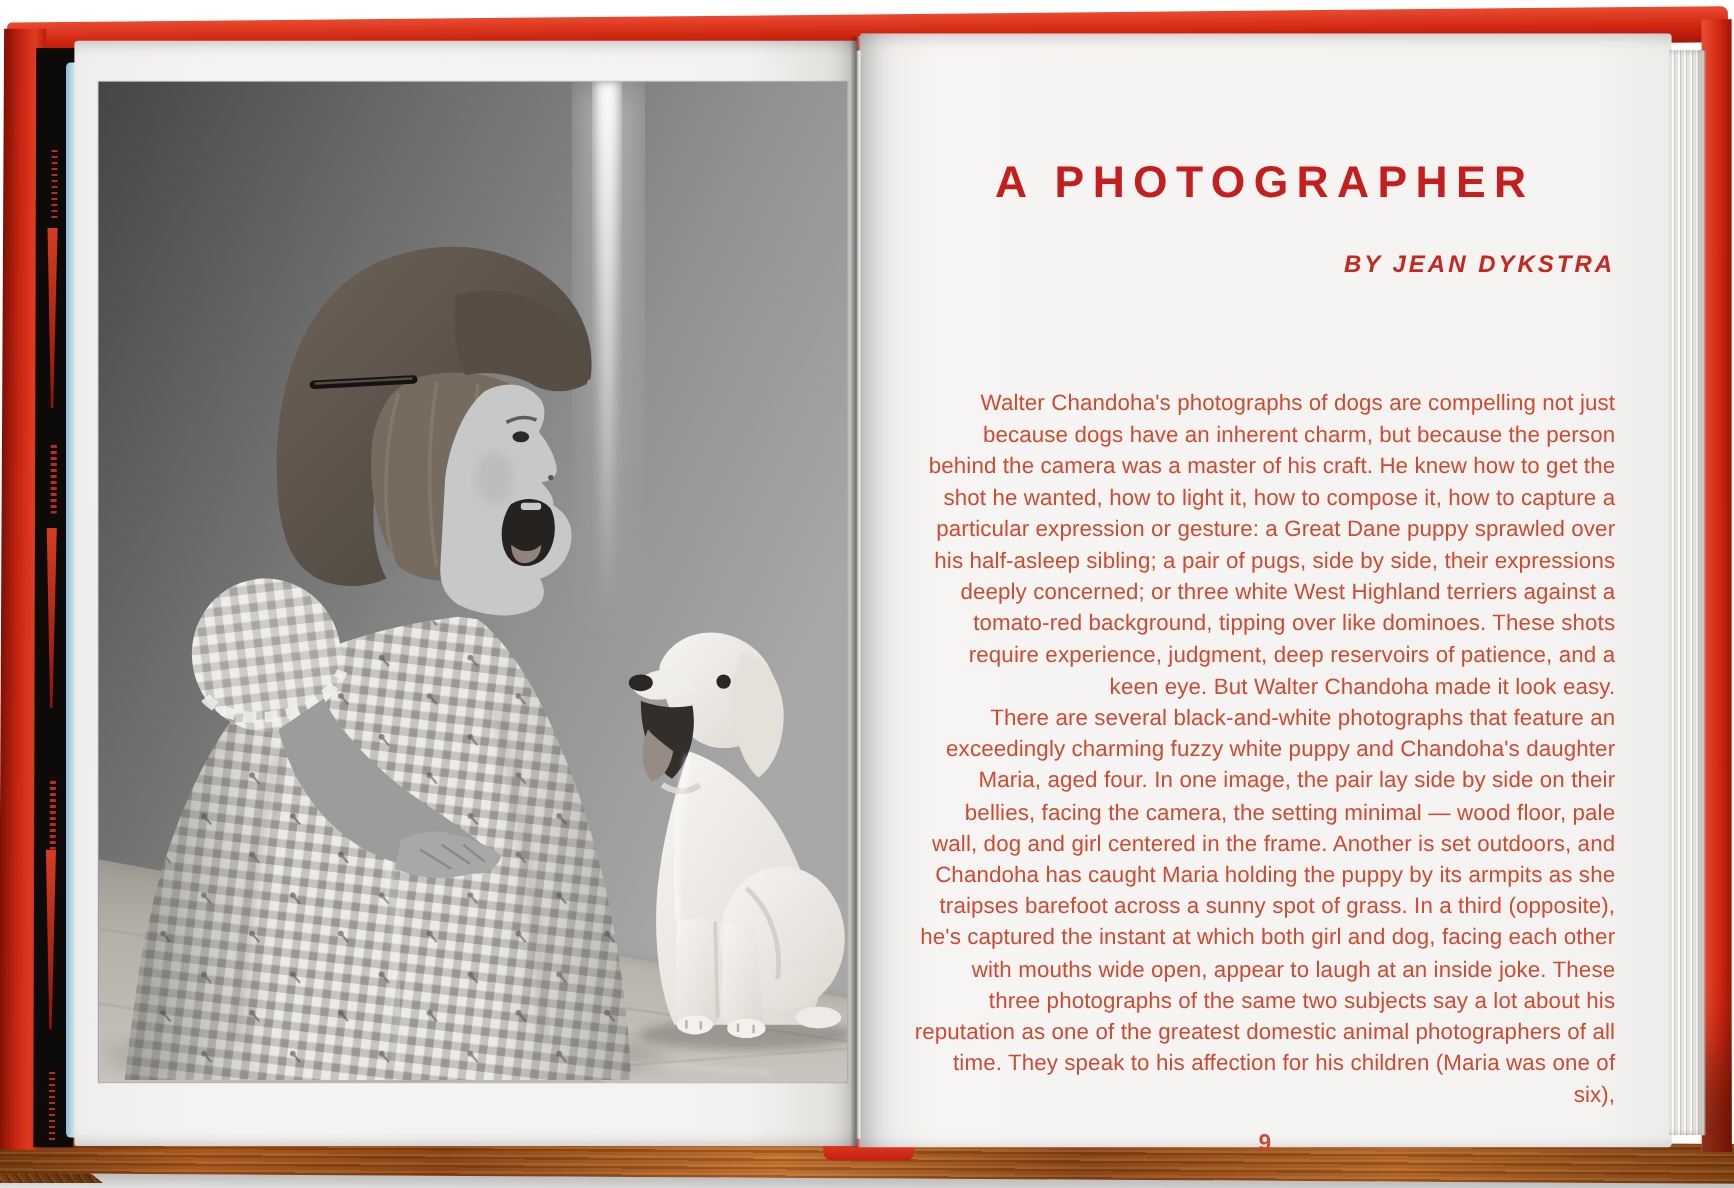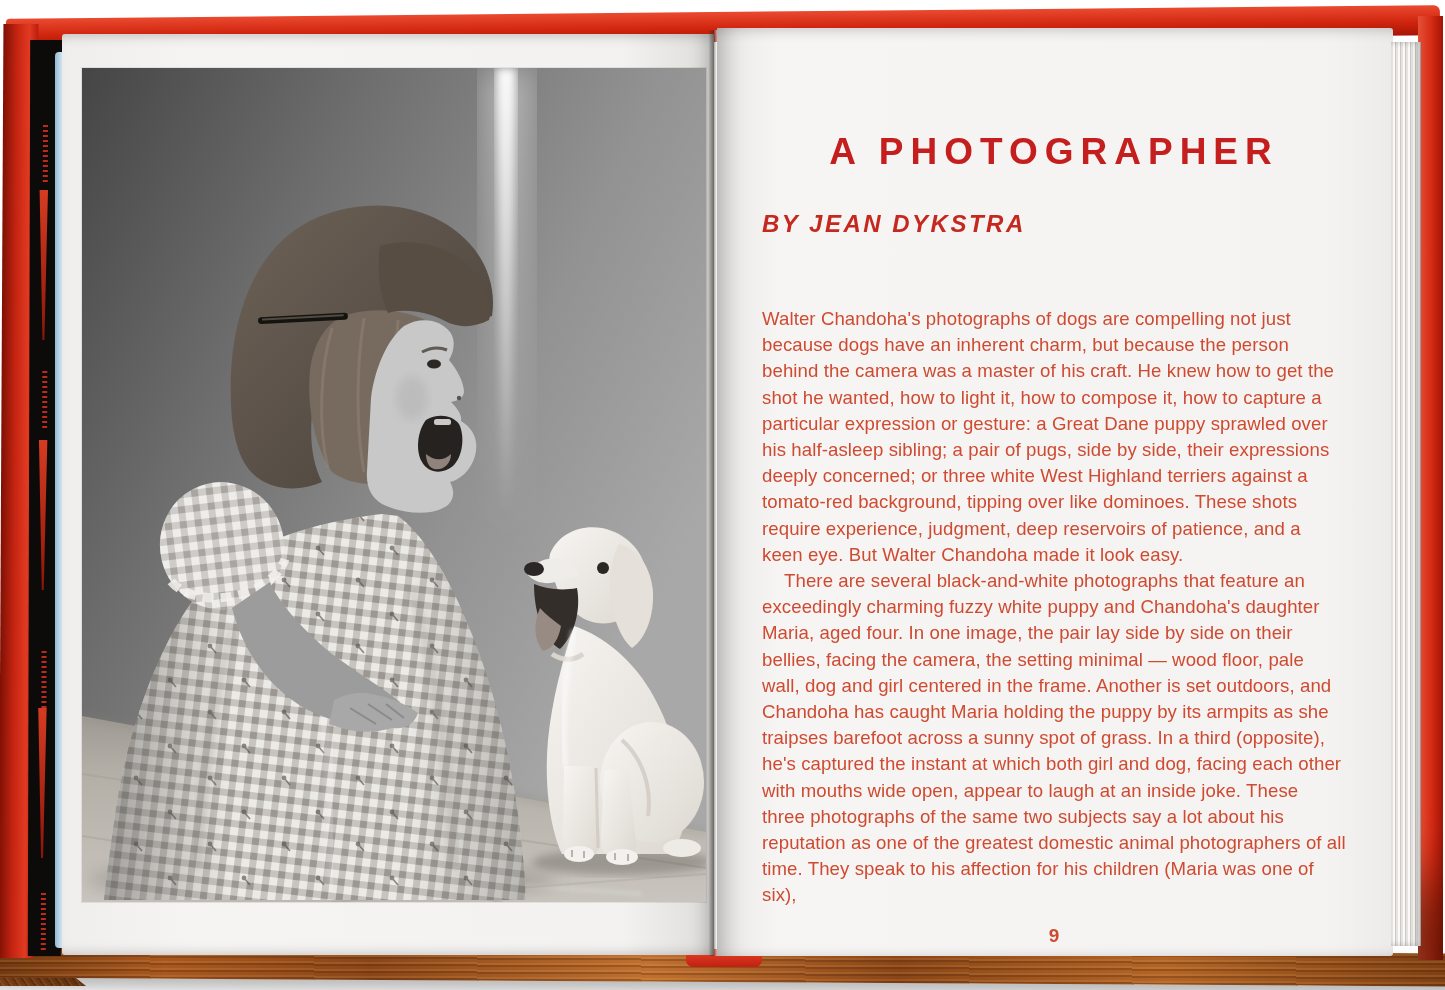--- a/index.html
+++ b/index.html
@@ -64,23 +64,23 @@
 
   
   .photo{position:absolute;left:20px;top:34px;width:624px;height:834px;background:#8a8a8a;
     box-shadow:0 0 0 1px rgba(0,0,0,.08);}
   .photo svg{display:block;}
 
   
   .text-col{position:absolute;left:45px;top:0;width:584px;}
   .chapter-title{margin-top:100px;text-align:center;color:#c41f1e;font-weight:bold;
     font-size:37px;line-height:47px;letter-spacing:7px;}
-  .byline{margin-top:35px;text-align:left;color:#c5281f;font-style:italic;font-weight:bold;
-    font-size:24px;letter-spacing:2.5px;}
-  .bodycopy{margin-top:68px;color:#cf4a31;font-size:18.6px;line-height:26.2px;letter-spacing:.1px;}
+  .byline{margin-top:35px;text-align:right;color:#c5281f;font-style:italic;font-weight:bold;
+    font-size:20px;letter-spacing:2.5px;}
+  .bodycopy{margin-top:90px;color:#cf4a31;font-size:18.6px;line-height:26.2px;letter-spacing:.1px;text-align:right;}
   .bodycopy p{margin:0;}
   .bodycopy p.indent{text-indent:22px;}
   .page-number{margin-top:16px;text-align:center;color:#cf4a31;font-size:19px;font-weight:bold;}
 </style>
 </head>
 <body>
 
 <div class="scene">
 
   <div class="wood-corner"></div>

